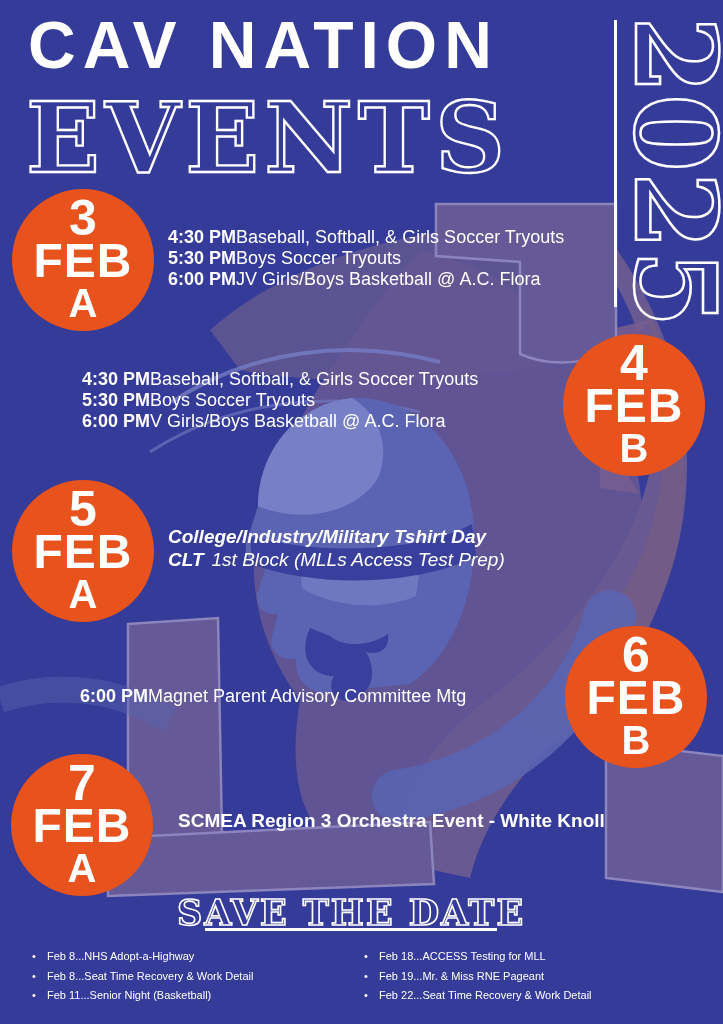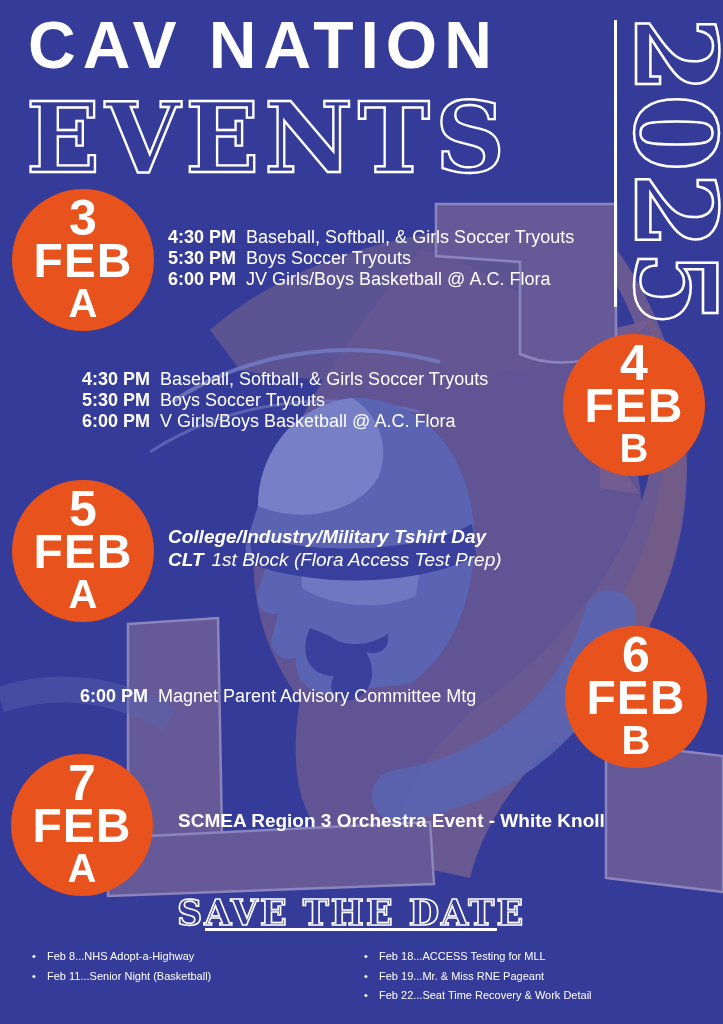--- a/index.html
+++ b/index.html
@@ -25,21 +25,21 @@
   .date-circle{
     position:absolute;width:142px;height:142px;border-radius:50%;
     background:#E8521D;display:flex;flex-direction:column;
     align-items:center;justify-content:center;text-align:center;
   }
   .date-circle .day{font-size:50px;font-weight:800;line-height:44px;}
   .date-circle .month{font-size:48px;font-weight:800;line-height:42px;letter-spacing:1px;}
   .date-circle .block{font-size:40px;font-weight:800;line-height:42px;}
 
   .event-block{position:absolute;font-size:18px;line-height:21px;white-space:nowrap;}
-  .event-row .lead{font-weight:700;margin-right:10px;}
+  .event-row .lead{font-weight:700;margin-right:0;}
   .event-block.big{font-size:19px;line-height:22.5px;}
   .event-block.big .lead{margin-right:8px;}
 
   .std-list{position:absolute;top:941px;font-size:11px;line-height:19.5px;
     list-style:none;margin:6px;padding:0;white-space:nowrap;}
   .std-list li{position:relative;padding-left:15px;}
   .std-list li::before{content:"\2022";position:absolute;left:0;top:0;}
   .std-left{left:26px;}
   .std-right{left:358px;}
 </style>
@@ -121,21 +121,21 @@
     <div class="date-circle" style="left:12px;top:480px;">
       <span class="day">5</span>
       <span class="month">FEB</span>
       <span class="block">A</span>
     </div>
     <div class="event-block big" style="left:168px;top:526px;font-style:italic;">
       <div class="event-row">
         <span class="lead">College/Industry/Military Tshirt Day</span><span class="text"></span>
       </div>
       <div class="event-row">
-        <span class="lead">CLT</span><span class="text">1st Block (Flora Access Test Prep)</span>
+        <span class="lead">CLT</span><span class="text">1st Block (MLLs Access Test Prep)</span>
       </div>
     </div>
 
     <div class="date-circle" style="left:565px;top:626px;">
       <span class="day">6</span>
       <span class="month">FEB</span>
       <span class="block">B</span>
     </div>
     <div class="event-block" style="left:80px;top:686px;">
       <div class="event-row">
@@ -154,20 +154,21 @@
       </div>
     </div>
 
     <svg class="outline-svg" style="left:170px;top:896px;" width="384" height="40" viewBox="0 0 384 40">
       <text x="181" y="29" text-anchor="middle" font-size="35" letter-spacing="2" stroke-width="1.6">SAVE THE DATE</text>
       <rect x="35" y="32" width="292" height="3" fill="#ffffff"></rect>
     </svg>
 
     <ul class="std-list std-left">
       <li>Feb 8...NHS Adopt-a-Highway</li>
+      <li>Feb 8...Seat Time Recovery &amp; Work Detail</li>
       <li>Feb 11...Senior Night (Basketball)</li>
     </ul>
     <ul class="std-list std-right">
       <li>Feb 18...ACCESS Testing for MLL</li>
       <li>Feb 19...Mr. &amp; Miss RNE Pageant</li>
       <li>Feb 22...Seat Time Recovery &amp; Work Detail</li>
     </ul>
 
   </div>
 </div>

